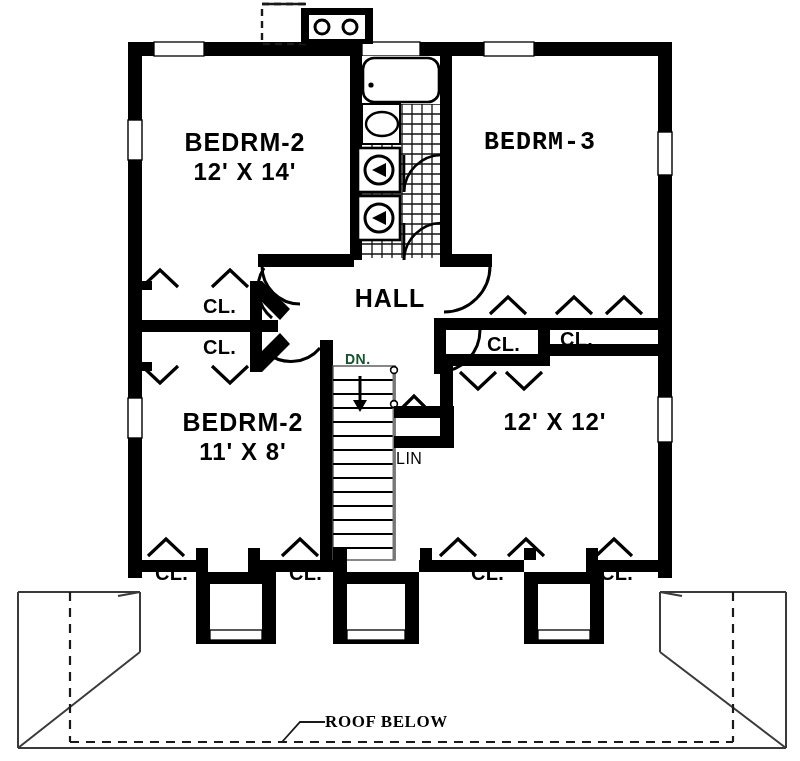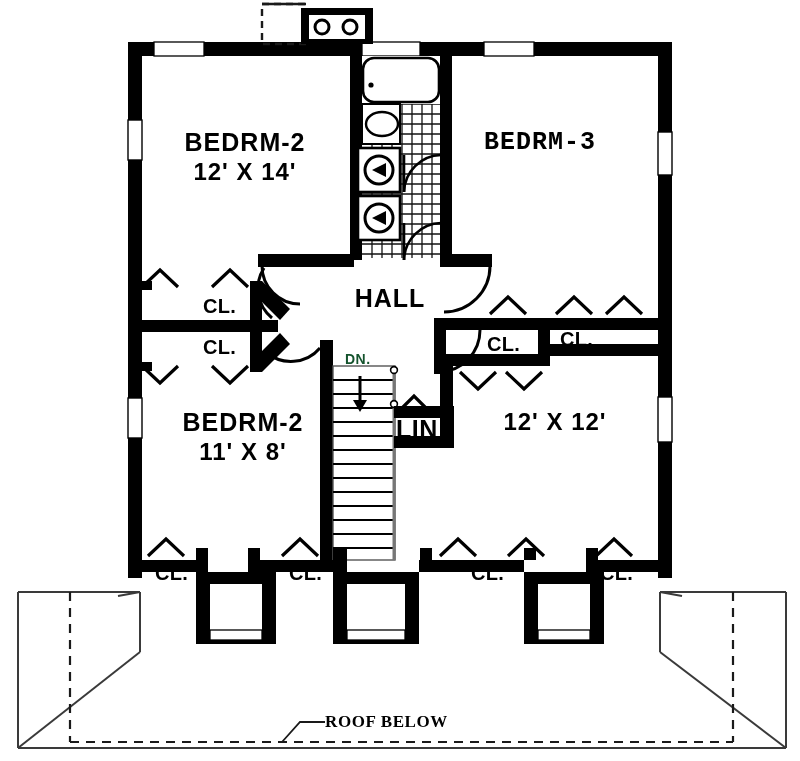--- a/index.html
+++ b/index.html
@@ -70,25 +70,26 @@
     font-weight: bold;
     font-size: 14px;
     letter-spacing: 0.5px;
     white-space: nowrap;
     user-select: none;
   }
   .lin-label {
     position: absolute;
     color: #000000;
     font-family: "Liberation Sans", "DejaVu Sans", sans-serif;
-    font-weight: bold;
-    font-size: 25px;
+    font-weight: normal;
+    font-size: 16px;
     letter-spacing: 0.5px;
     white-space: nowrap;
     user-select: none;
+    margin-top: 35px;
   }
   .roof-label {
     position: absolute;
     color: #000000;
     font-family: "Liberation Serif", "DejaVu Serif", serif;
     font-weight: bold;
     font-size: 17px;
     letter-spacing: 0.6px;
     white-space: nowrap;
     user-select: none;

